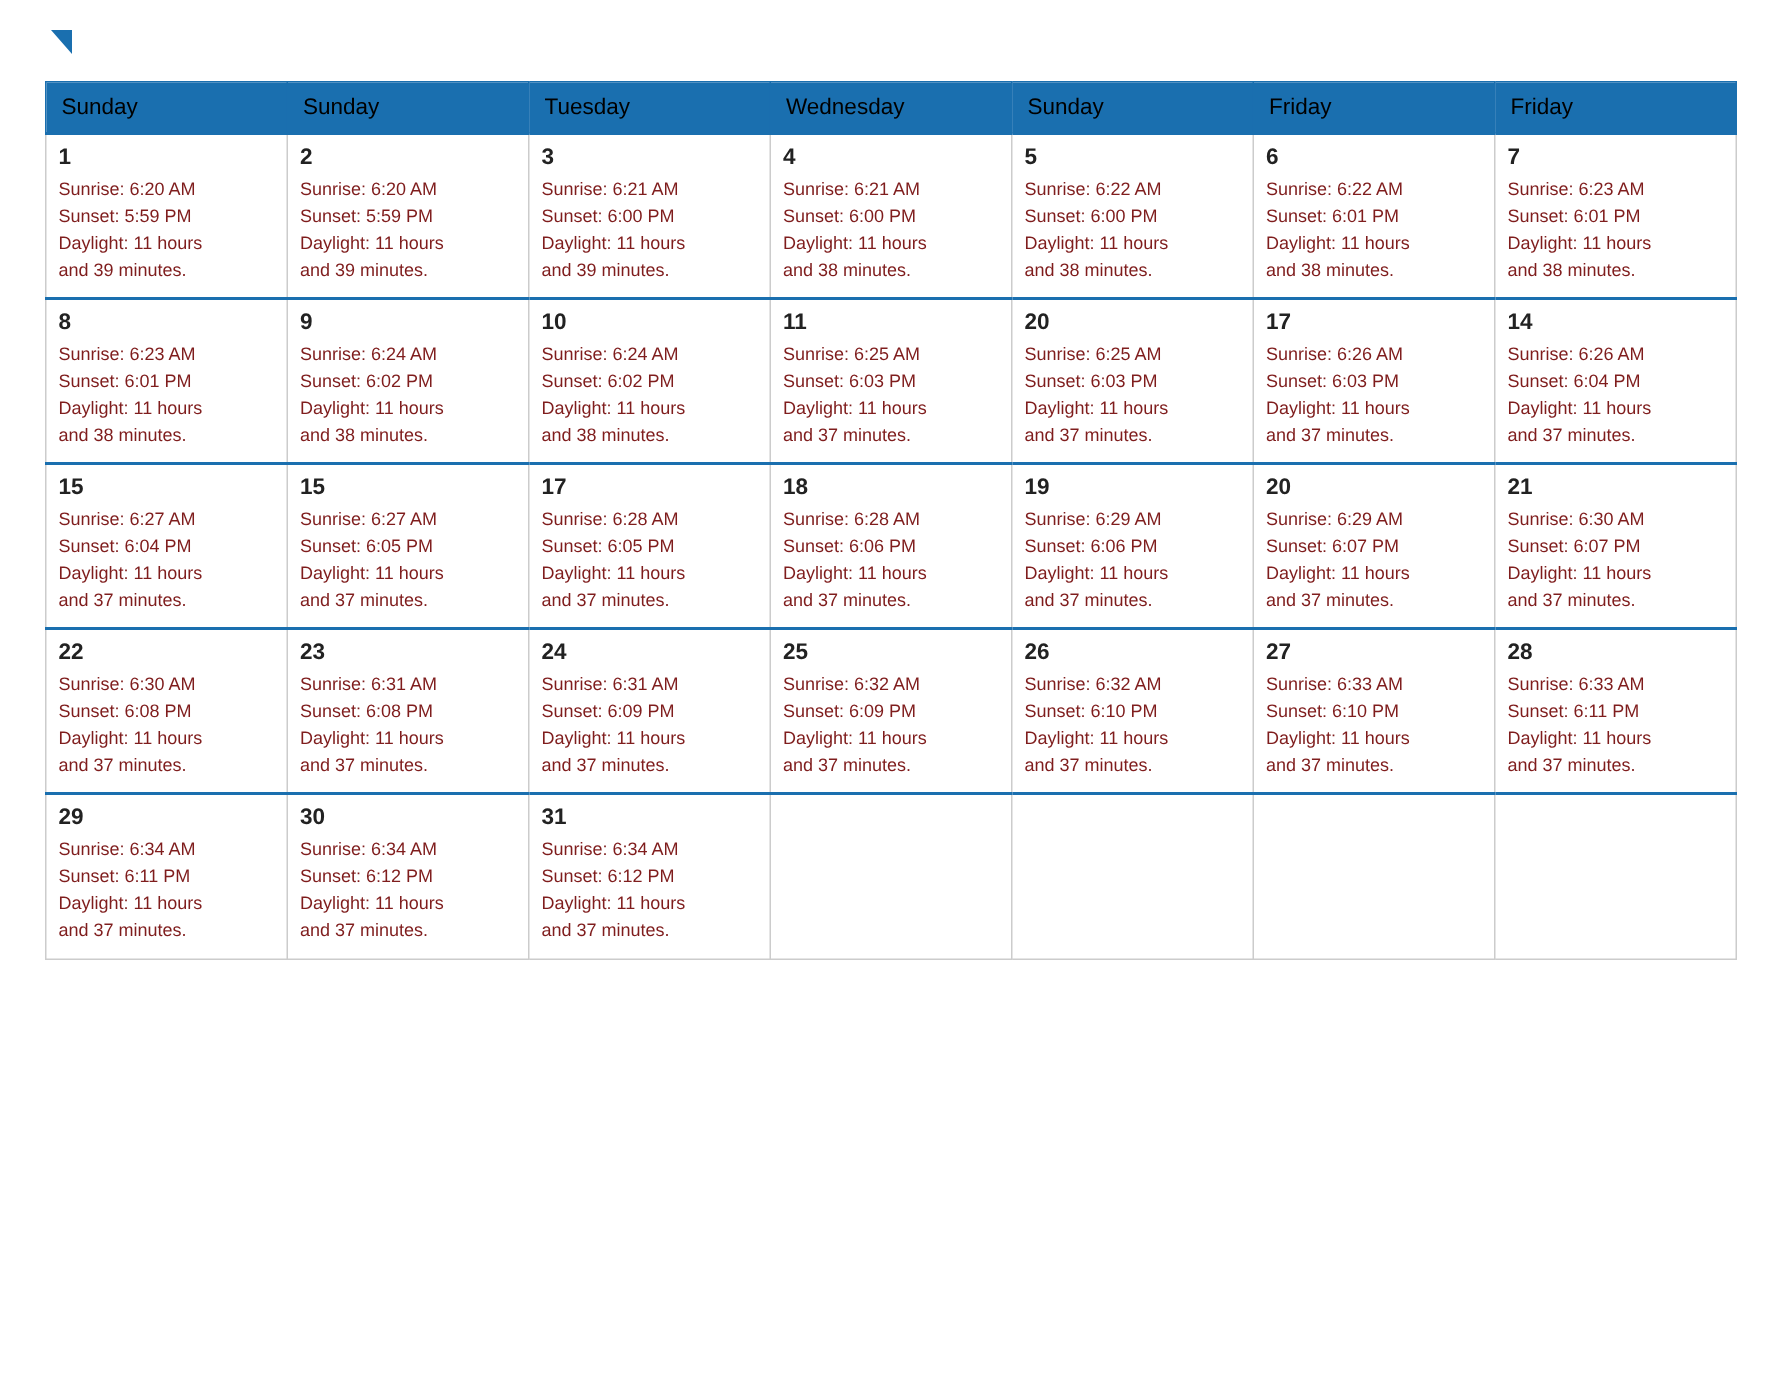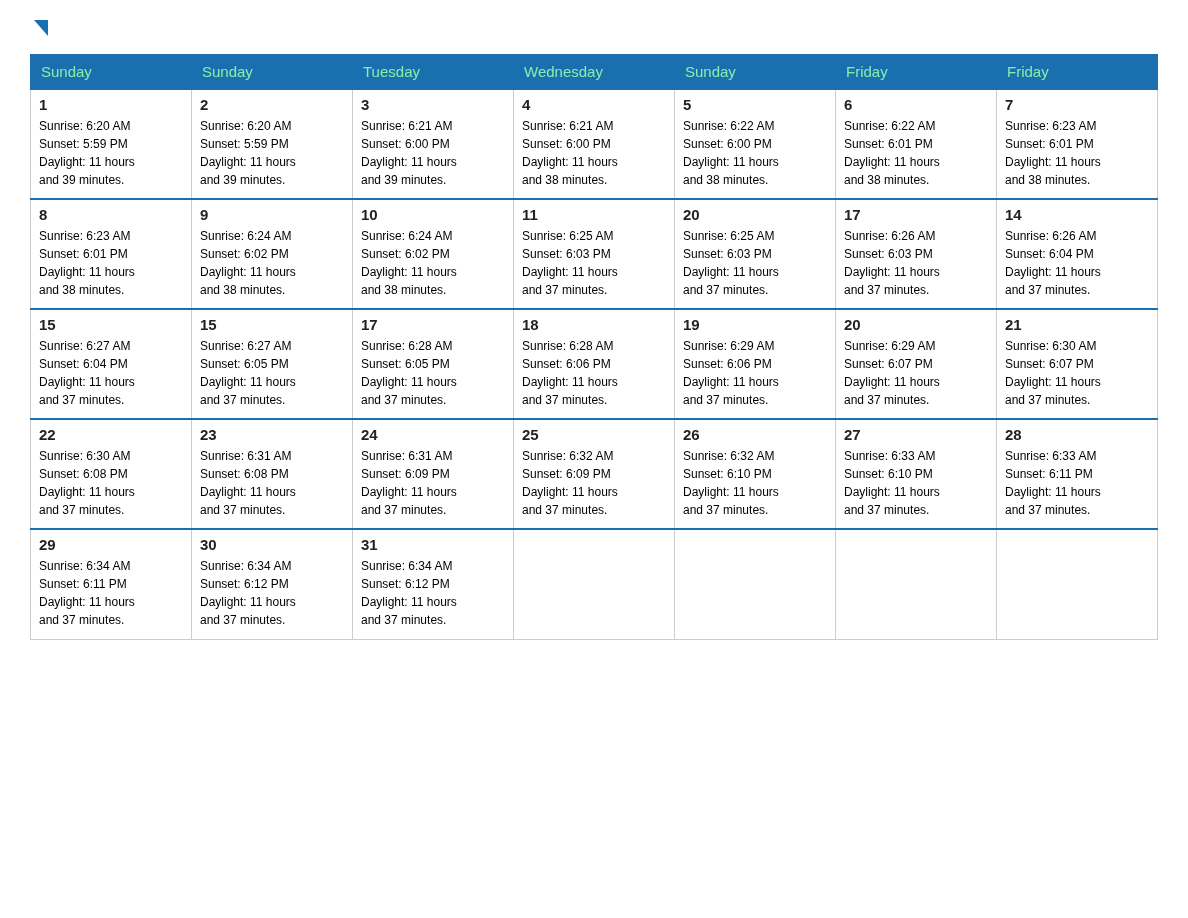--- a/index.html
+++ b/index.html
@@ -59,21 +59,21 @@
       color: #444;
       margin-top: 4px;
     }
     table {
       width: 100%;
       border-collapse: collapse;
       table-layout: fixed;
     }
     thead tr th {
       background-color: #1a6faf;
-      color: #86efac;
+      color: #000000;
       font-size: 15px;
       font-weight: normal;
       padding: 8px 10px;
       text-align: left;
       border: 1px solid #1a6faf;
     }
     tbody tr td {
       vertical-align: top;
       padding: 6px 8px;
       font-size: 12.5px;
@@ -85,21 +85,21 @@
     tbody tr td .day-number {
       font-size: 15px;
       font-weight: bold;
       color: #222;
       display: block;
       margin-bottom: 4px;
     }
     tbody tr td .day-info {
       font-size: 12px;
       line-height: 1.5;
-      color: #000000;
+      color: #7f1d1d;
     }
     tbody tr td.empty {
       border-top: 2px solid #1a6faf;
       border: 1px solid #ccc;
       border-top: 2px solid #1a6faf;
     }
   </style>
 </head>
 <body>
 

